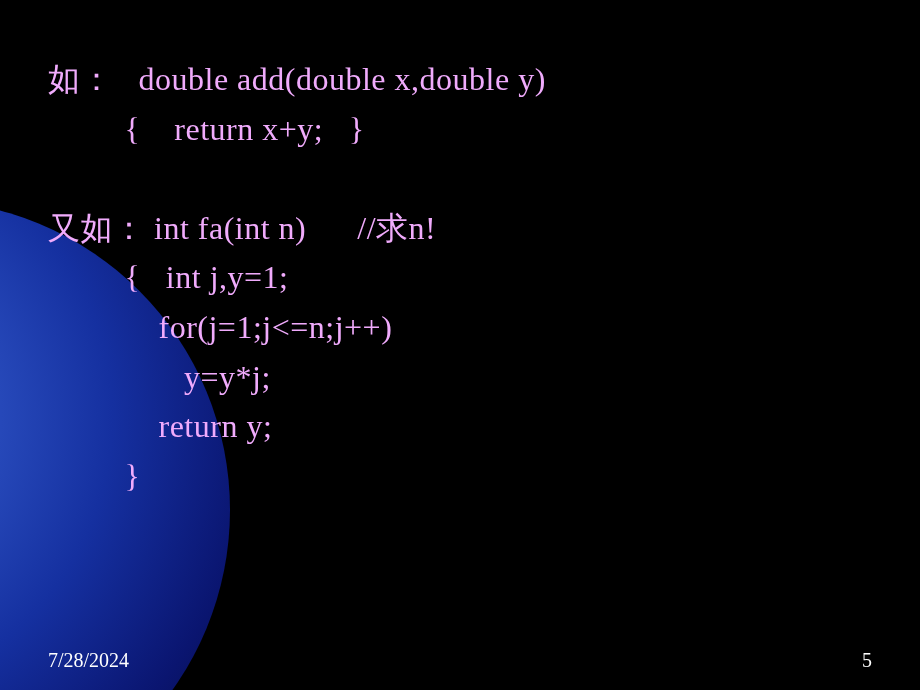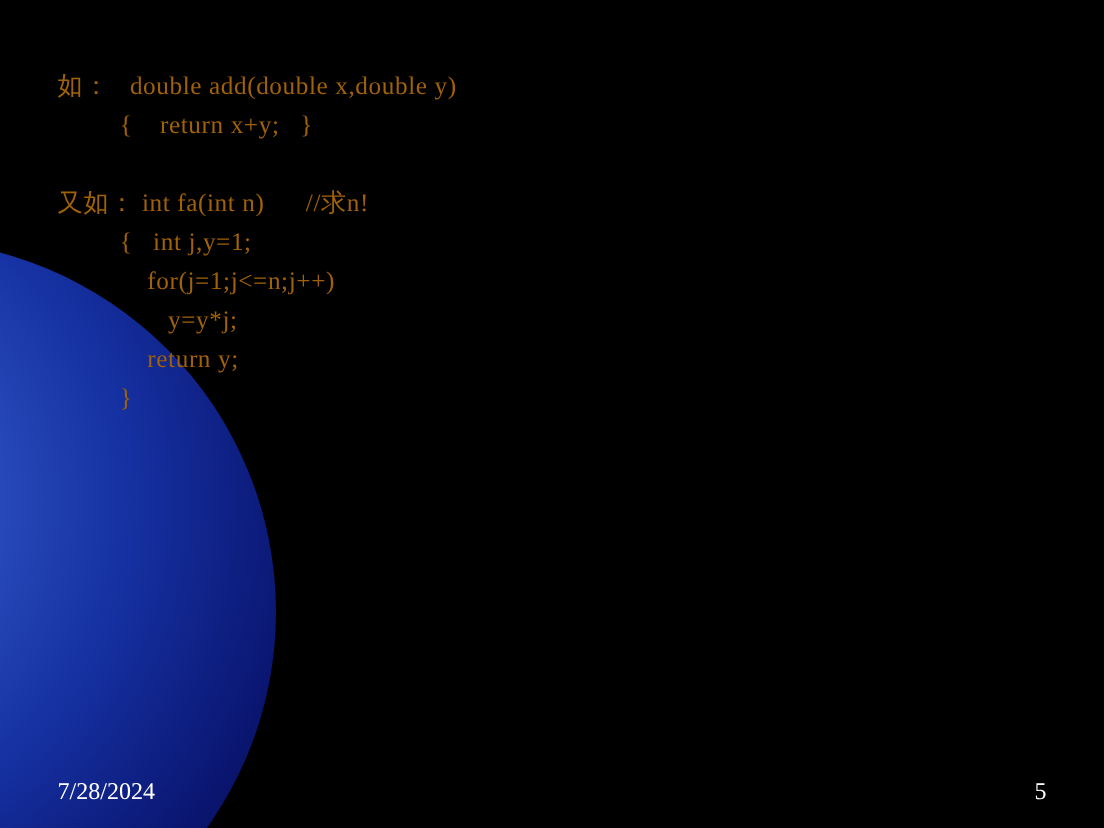--- a/index.html
+++ b/index.html
@@ -21,22 +21,22 @@
       height: 620px;
       border-radius: 50%;
       background: radial-gradient(circle at 35% 35%, #4a6fd4 0%, #2b4fc0 25%, #1530a0 50%, #0a1570 75%, #020530 100%);
       left: -390px;
       top: 200px;
     }
     .content {
       position: absolute;
       top: 55px;
       left: 48px;
-      color: #a16207;
-      font-size: 21px;
+      color: #f0abfc;
+      font-size: 32px;
       line-height: 1.55;
       white-space: pre;
       letter-spacing: 0.5px;
     }
     .footer {
       position: absolute;
       bottom: 18px;
       left: 0;
       width: 100%;
       color: #fff;

